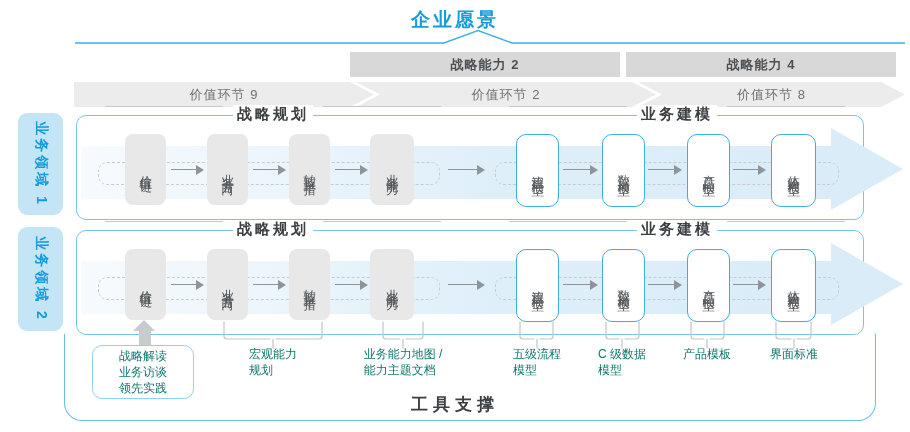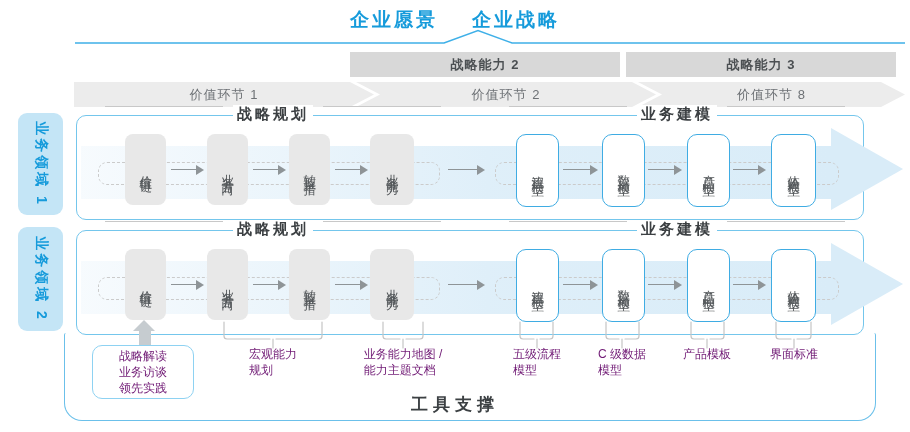--- a/index.html
+++ b/index.html
@@ -44,51 +44,50 @@
   .harrow::before{content:'';position:absolute;left:0;right:6px;top:4px;border-top:1.5px solid #8e9497;}
   .harrow::after{content:'';position:absolute;right:0;top:0;width:0;height:0;border-left:8px solid #8e9497;border-top:5px solid transparent;border-bottom:5px solid transparent;}
 
   
   .tool-box{position:absolute;left:64px;top:333px;width:810px;height:87px;border:1.5px solid #6bc0ea;border-top:none;border-radius:2px 2px 18px 18px;background:#fff;}
   .tool-label{position:absolute;left:0;top:393px;width:910px;text-align:center;font-size:17px;font-weight:bold;color:#3c4043;letter-spacing:5px;}
 
   
   .src-box{position:absolute;left:92px;top:345px;width:100px;height:52px;border:1px solid #8ed2f2;border-radius:10px;background:#fff;display:flex;align-items:center;justify-content:center;text-align:center;}
   .note{position:absolute;top:346px;transform:translateX(-50%);text-align:left;font-size:12px;color:#4b4f52;line-height:1.32;}
-  .pre{white-space:pre-line;font-size:12px;color:#701a75;line-height:1.35;}
+  .pre{white-space:pre-line;font-size:12px;color:#0f766e;line-height:1.35;}
 
   .up-arrow{position:absolute;left:133px;top:320px;width:23px;height:26px;}
   .up-arrow::before{content:'';position:absolute;left:0;top:0;width:0;height:0;border-bottom:11px solid #c6ccd0;border-left:11.5px solid transparent;border-right:11.5px solid transparent;}
   .up-arrow::after{content:'';position:absolute;left:5.5px;top:11px;width:12px;height:15px;background:#c6ccd0;}
 
   .bracket-svg{position:absolute;left:0;top:0;}
 </style>
 </head>
 <body>
 
 <div id="canvas">
 
   <div class="top-title">
     <span>企业愿景</span>
-    <span>企业战略</span>
   </div>
 
   <svg class="caret-svg" width="910" height="50">
     <polyline points="75,43 444,43 478,30.5 512,43 905,43" fill="none" stroke="#3fb0e8" stroke-width="1.5"></polyline>
   </svg>
 
   <div class="cap-bar" style="left:350px;width:270px;">
       <span>战略能力 2</span>
     </div>
   <div class="cap-bar" style="left:626px;width:270px;">
-      <span>战略能力 3</span>
+      <span>战略能力 4</span>
     </div>
 
   <div class="chev first" style="left:74px;width:300px;">
-      <span>价值环节 1</span>
+      <span>价值环节 9</span>
     </div>
   <div class="chev mid" style="left:356px;width:300px;">
       <span>价值环节 2</span>
     </div>
   <div class="chev last" style="left:638px;width:267px;">
       <span>价值环节 8</span>
     </div>
 
   <div class="domain-bar" style="top:113px;height:102px;">
       <span class="vtxt">业务领域 1</span>

